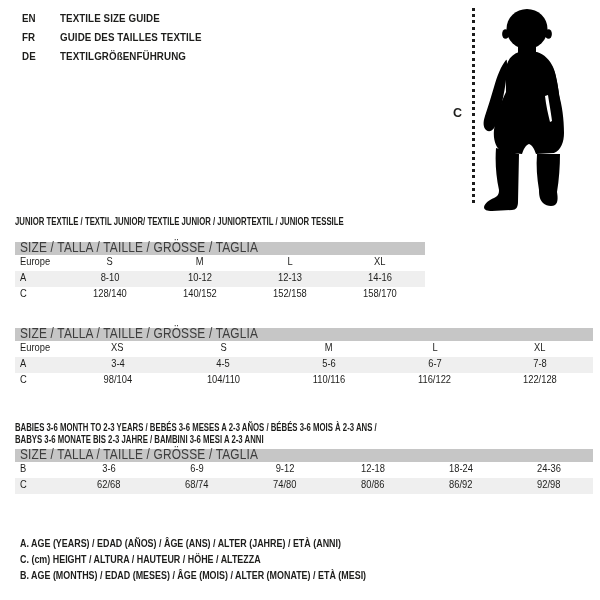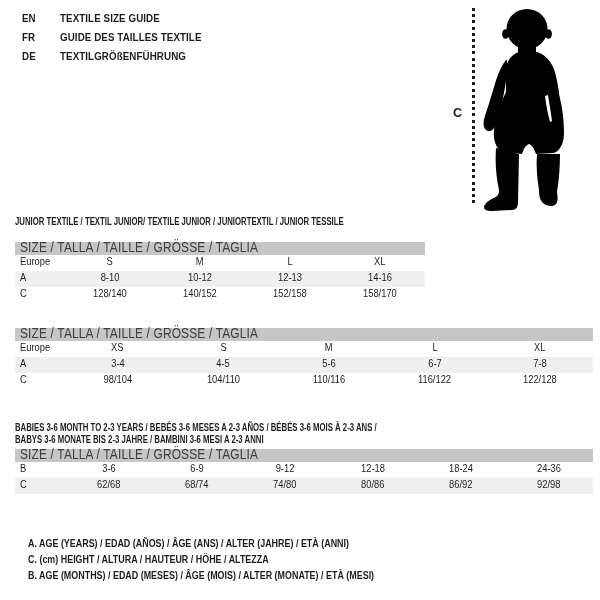--- a/index.html
+++ b/index.html
@@ -44,21 +44,21 @@
     height:12.5px;background:var(--bar_bg,#c6c6c6);
     display:flex;align-items:flex-end;padding-left:5px;
     font-size:14px;color:#3d3d3d;letter-spacing:.2px;
   }
   .t-row{display:flex;height:16px;font-size:11px}
   .t-row.shaded{background:var(--row_shaded_bg,#efefef)}
   .t-label{width:50px;flex:0 0 50px;padding-left:5px;box-sizing:border-box}
   .t-cell{flex:1 1 0;display:flex;justify-content:center}
 
   
-  .notes{left:28px;top:537px}
+  .notes{left:20px;top:537px}
   .note-line{height:16.2px;font-weight:bold;font-size:10.5px;white-space:nowrap}
 </style>
 </head>
 <body>
 
 <div class="abs lang-block">
     <div class="lang-row">
       <span class="lang-code"><span class="cx">EN</span></span>
       <span class="cx">TEXTILE SIZE GUIDE</span>
     </div>

